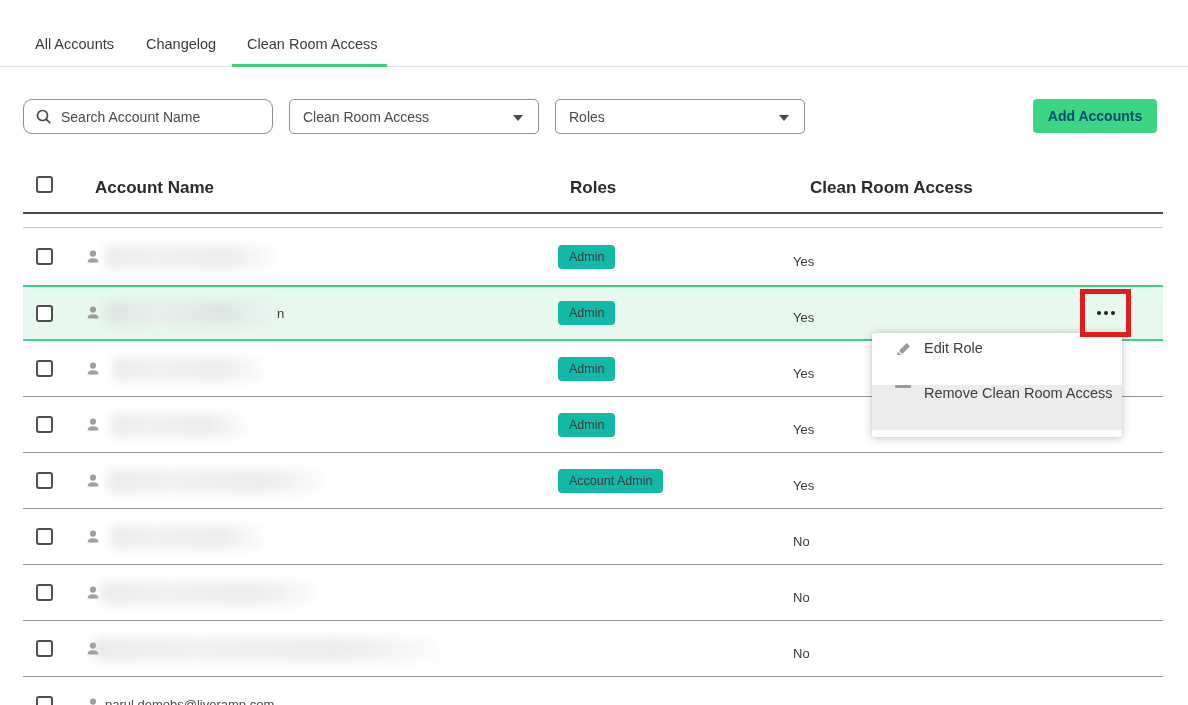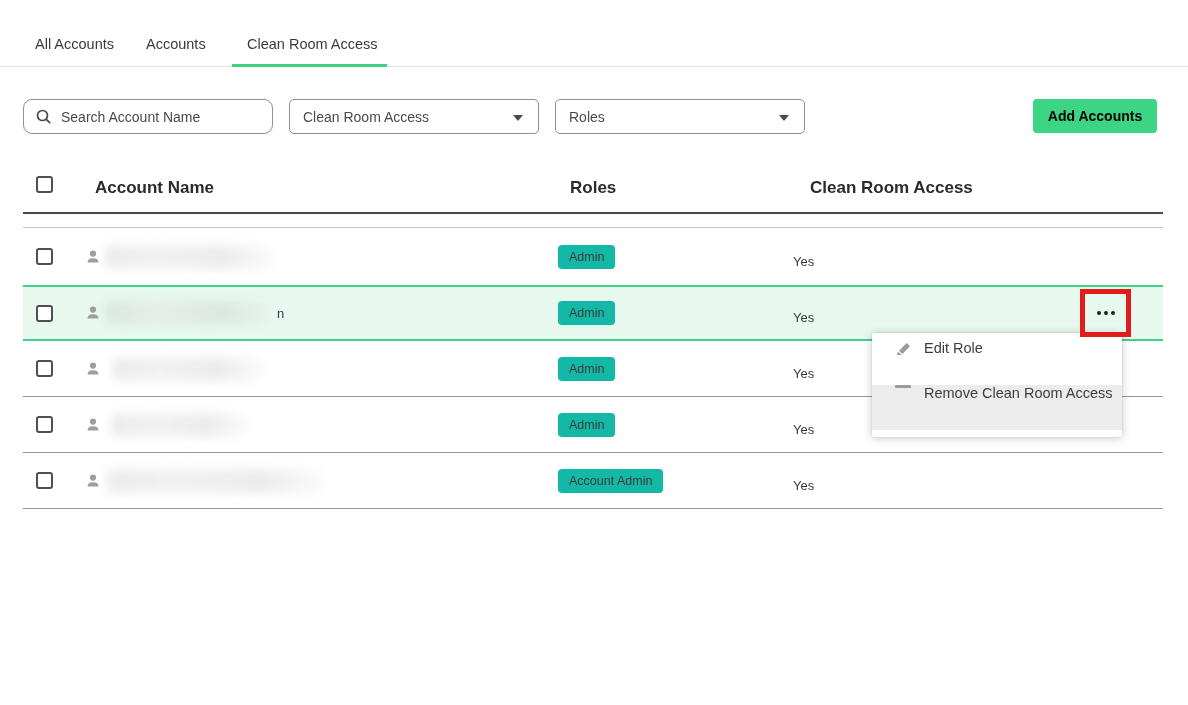--- a/index.html
+++ b/index.html
@@ -1,32 +1,32 @@
 <!DOCTYPE html>
 <html><head>
 <meta charset="utf-8">
 <style>
   * { margin:0; padding:0; box-sizing:border-box; }
   html,body { background:#fff; }
   body { font-family:"Liberation Sans", sans-serif; color:#333; }
-  #canvas { position:relative; width:1188px; height:509px; background:#fff; overflow:hidden;padding-left:8px; }
+  #canvas { position:relative; width:1188px; height:705px; background:#fff; overflow:hidden;padding-left:8px; }
 
   
   .tabbar { position:absolute; left:0; top:0; width:1188px; height:67px; border-bottom:1px solid #e3e3e3; }
   .tab { position:absolute; top:36px; font-size:14.5px; color:#3a3a3a; cursor:pointer; }
   .tab-underline { position:absolute; left:232px; top:64px; width:155px; height:3px; background:#3bd17f; }
 
   
   .searchbox { position:absolute; left:23px; top:99px; width:250px; height:35px; border:1px solid #8f8f8f; border-radius:9px; display:flex; align-items:center; background:#fff; }
   .searchbox svg { margin-left:12px; flex:none; }
   .searchbox input { border:none; outline:none; font-family:"Liberation Sans",sans-serif; font-size:14px; color:#4a4a4a; margin-left:9px; width:190px; background:transparent; }
   .searchbox input::placeholder { color:#4a4a4a; opacity:1; }
   .dropdown { position:absolute; top:99px; width:250px; height:35px; border:1px solid #8f8f8f; border-radius:5px; background:#fff; display:flex; align-items:center; font-size:14px; color:#4a4a4a; padding-left:13px; cursor:pointer; }
   .dropdown .caret { position:absolute; right:15px; top:15px; width:0; height:0; border-left:5px solid transparent; border-right:5px solid transparent; border-top:6px solid #4a4a4a; }
-  .btn-add { position:absolute; left:1033px; top:99px; width:124px; height:34px; background:#3bd583; border:none; border-radius:4px; font-family:"Liberation Sans",sans-serif; font-size:14px; font-weight:bold; color:#000000; cursor:pointer; }
+  .btn-add { position:absolute; left:1033px; top:99px; width:124px; height:34px; background:#3bd583; border:none; border-radius:4px; font-family:"Liberation Sans",sans-serif; font-size:14px; font-weight:bold; color:#0c4a6e; cursor:pointer; }
 
   
   .thead { position:absolute; left:0; top:160px; width:1188px; height:52px; }
   .th { position:absolute; top:18px; font-size:17px; font-weight:bold; color:#2b2b2b; }
   .checkbox { width:17px; height:17px; border:2px solid #4f4f4f; border-radius:3px; background:#fff; cursor:pointer; }
   .head-checkbox { position:absolute; left:36px; top:16px; }
   .heavy-line { position:absolute; left:23px; top:212px; width:1140px; height:2px; background:#4a4a4a; }
   .spacer-line { position:absolute; left:23px; top:227px; width:1140px; height:1px; background:#c4c4c4; }
 
   .rows { position:absolute; left:23px; top:0; width:1140px; }
@@ -55,21 +55,21 @@
   .menu-item .mi-icon { width:20px; margin-left:23px; margin-right:9px; display:flex; align-items:center; }
   .minus-bar { width:16px; height:3px; background:#9b9b9b; border-radius:1px; }
 </style>
 </head>
 <body>
 
 <div id="canvas">
 
   <div class="tabbar">
     <div class="tab" style="left:35px">All Accounts</div>
-    <div class="tab" style="left:146px">Accounts</div>
+    <div class="tab" style="left:146px">Changelog</div>
     <div class="tab" style="left:247px">Clean Room Access</div>
     <div class="tab-underline"></div>
   </div>
 
   <div class="searchbox">
     <svg width="16" height="16" viewBox="0 0 16 16">
       <circle cx="6.5" cy="6.5" r="5" fill="none" stroke="#4a4a4a" stroke-width="1.7"></circle>
       <line x1="10.3" y1="10.3" x2="14.2" y2="14.2" stroke="#4a4a4a" stroke-width="1.7"></line>
     </svg>
     <input type="text" placeholder="Search Account Name" style="">

